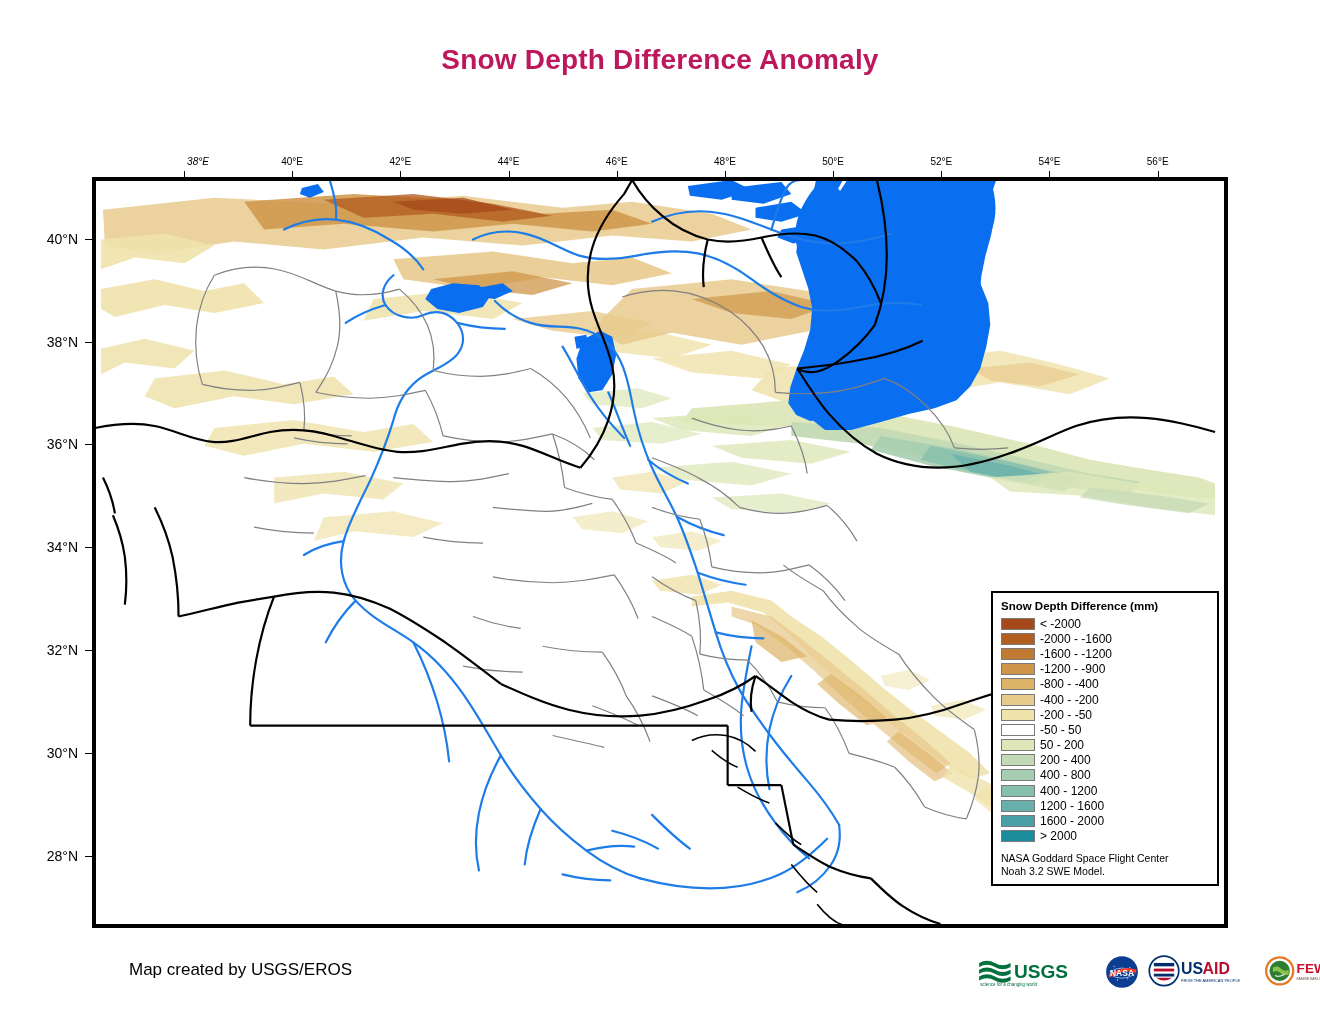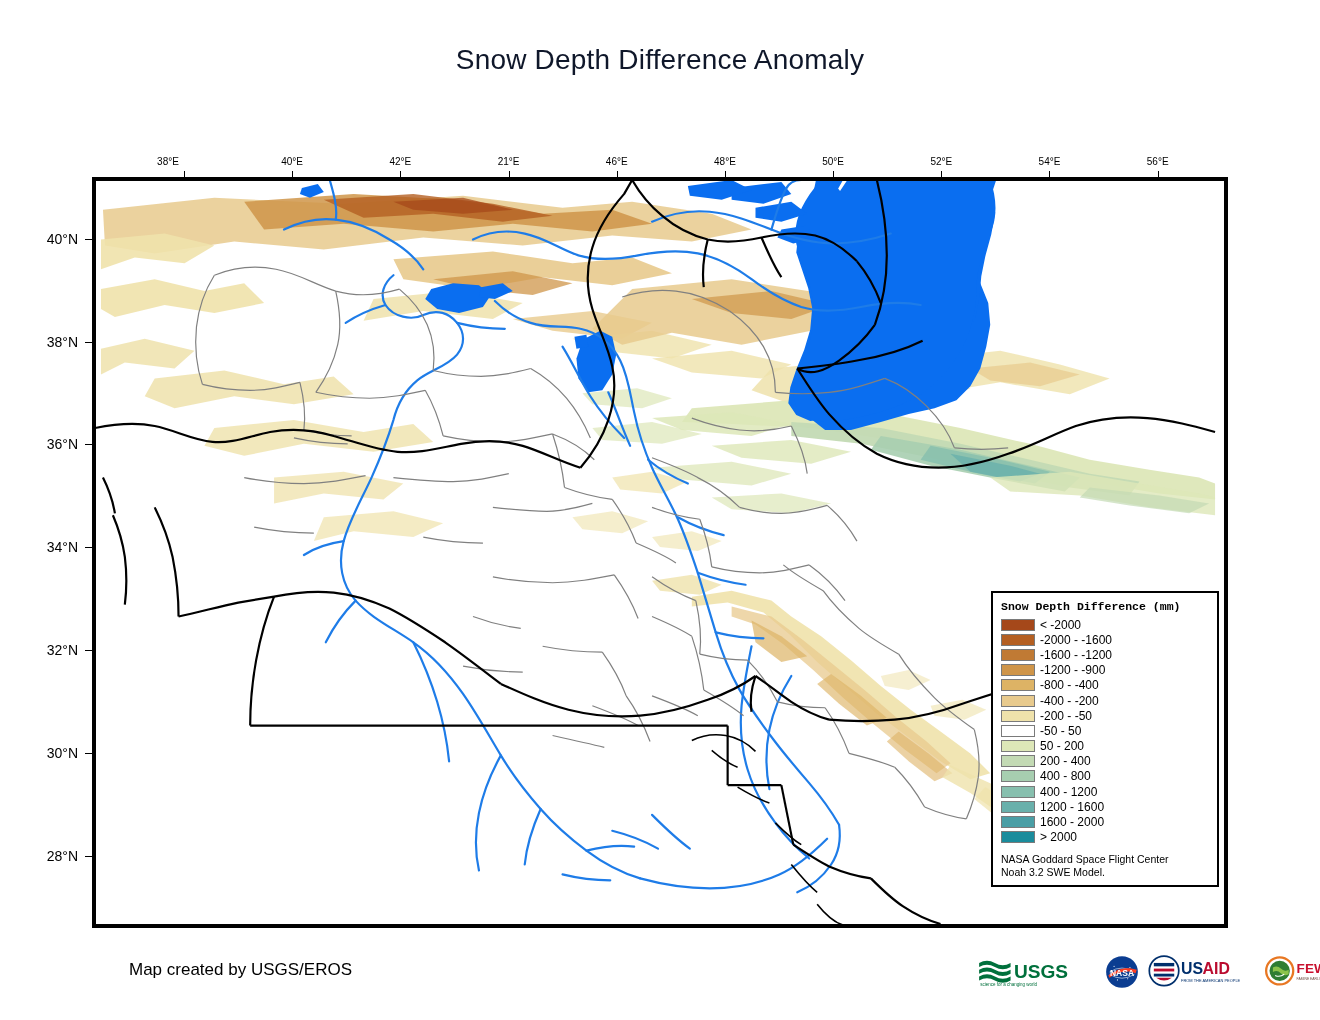--- a/index.html
+++ b/index.html
@@ -17,22 +17,22 @@
 
   
   #title-block {
     position: absolute;
     left: 0; top: 0;
     width: 1320px;
     text-align: center;
   }
   #map-title {
     font-size: 28px;
-    font-weight: normal;
-    color: #0f172a;
+    font-weight: bold;
+    color: #be185d;
     margin-top: 44px;
     letter-spacing: 0.2px;
   }
   #map-subtitle {
     font-size: 23px;
     font-weight: normal;
     color: #000;
     margin-top: 14px;
     letter-spacing: 0.1px;
   }
@@ -100,21 +100,20 @@
     box-sizing: border-box;
     padding: 7px 8px 6px 8px;
     z-index: 30;
   }
   #legend-title {
     font-size: 11.5px;
     font-weight: bold;
     color: #000;
     margin-bottom: 4px;
     white-space: nowrap;
-    font-family: Liberation Mono, monospace;
   }
   .legend-row {
     display: flex;
     align-items: center;
     height: 15.2px;
   }
   .legend-swatch {
     width: 34px;
     height: 12px;
     border: 1.5px solid #7a7a7a;
@@ -156,30 +155,30 @@
   .logo { height: 34px; display: block; }
 </style>
 </head>
 <body>
 
 <div id="title-block">
   <div id="map-title">Snow Depth Difference Anomaly</div>
 </div>
 
 <div id="graticule">
-    <div class="lon-label" style="left: 168px;">38°E</div>
+    <div class="lon-label" style="left: 198px; font-style: italic;">38°E</div>
     <div class="lon-tick" style="left: 183.962px;"></div>
     <div style="position: absolute; width: 2px; height: 10px; background: rgb(0, 0, 0); top: 177px; left: 183.962px;"></div>
     <div class="lon-label" style="left: 292.152px;">40°E</div>
     <div class="lon-tick" style="left: 292.152px;"></div>
     <div style="position: absolute; width: 2px; height: 10px; background: rgb(0, 0, 0); top: 177px; left: 292.152px;"></div>
     <div class="lon-label" style="left: 400.343px;">42°E</div>
     <div class="lon-tick" style="left: 400.343px;"></div>
     <div style="position: absolute; width: 2px; height: 10px; background: rgb(0, 0, 0); top: 177px; left: 400.343px;"></div>
-    <div class="lon-label" style="left: 508.533px;">21°E</div>
+    <div class="lon-label" style="left: 508.533px;">44°E</div>
     <div class="lon-tick" style="left: 508.533px;"></div>
     <div style="position: absolute; width: 2px; height: 10px; background: rgb(0, 0, 0); top: 177px; left: 508.533px;"></div>
     <div class="lon-label" style="left: 616.724px;">46°E</div>
     <div class="lon-tick" style="left: 616.724px;"></div>
     <div style="position: absolute; width: 2px; height: 10px; background: rgb(0, 0, 0); top: 177px; left: 616.724px;"></div>
     <div class="lon-label" style="left: 724.914px;">48°E</div>
     <div class="lon-tick" style="left: 724.914px;"></div>
     <div style="position: absolute; width: 2px; height: 10px; background: rgb(0, 0, 0); top: 177px; left: 724.914px;"></div>
     <div class="lon-label" style="left: 833.105px;">50°E</div>
     <div class="lon-tick" style="left: 833.105px;"></div>

